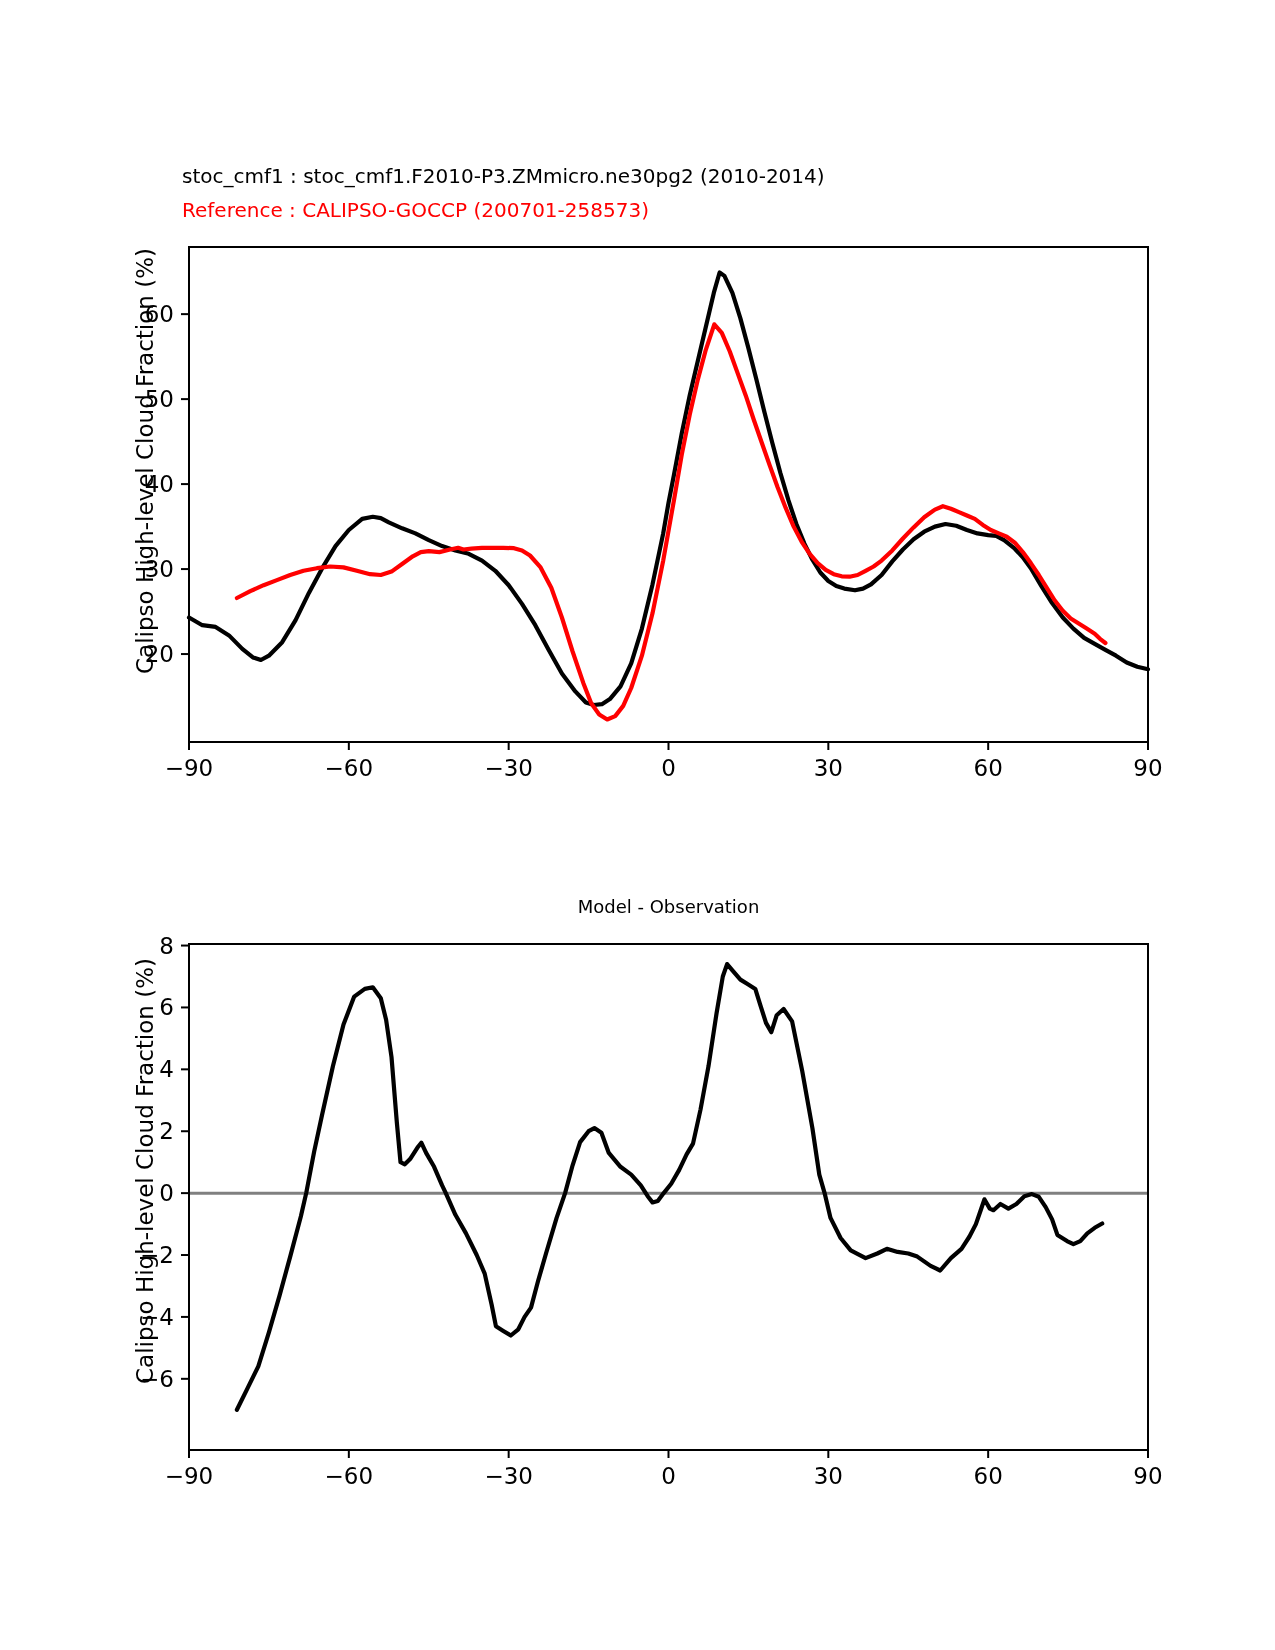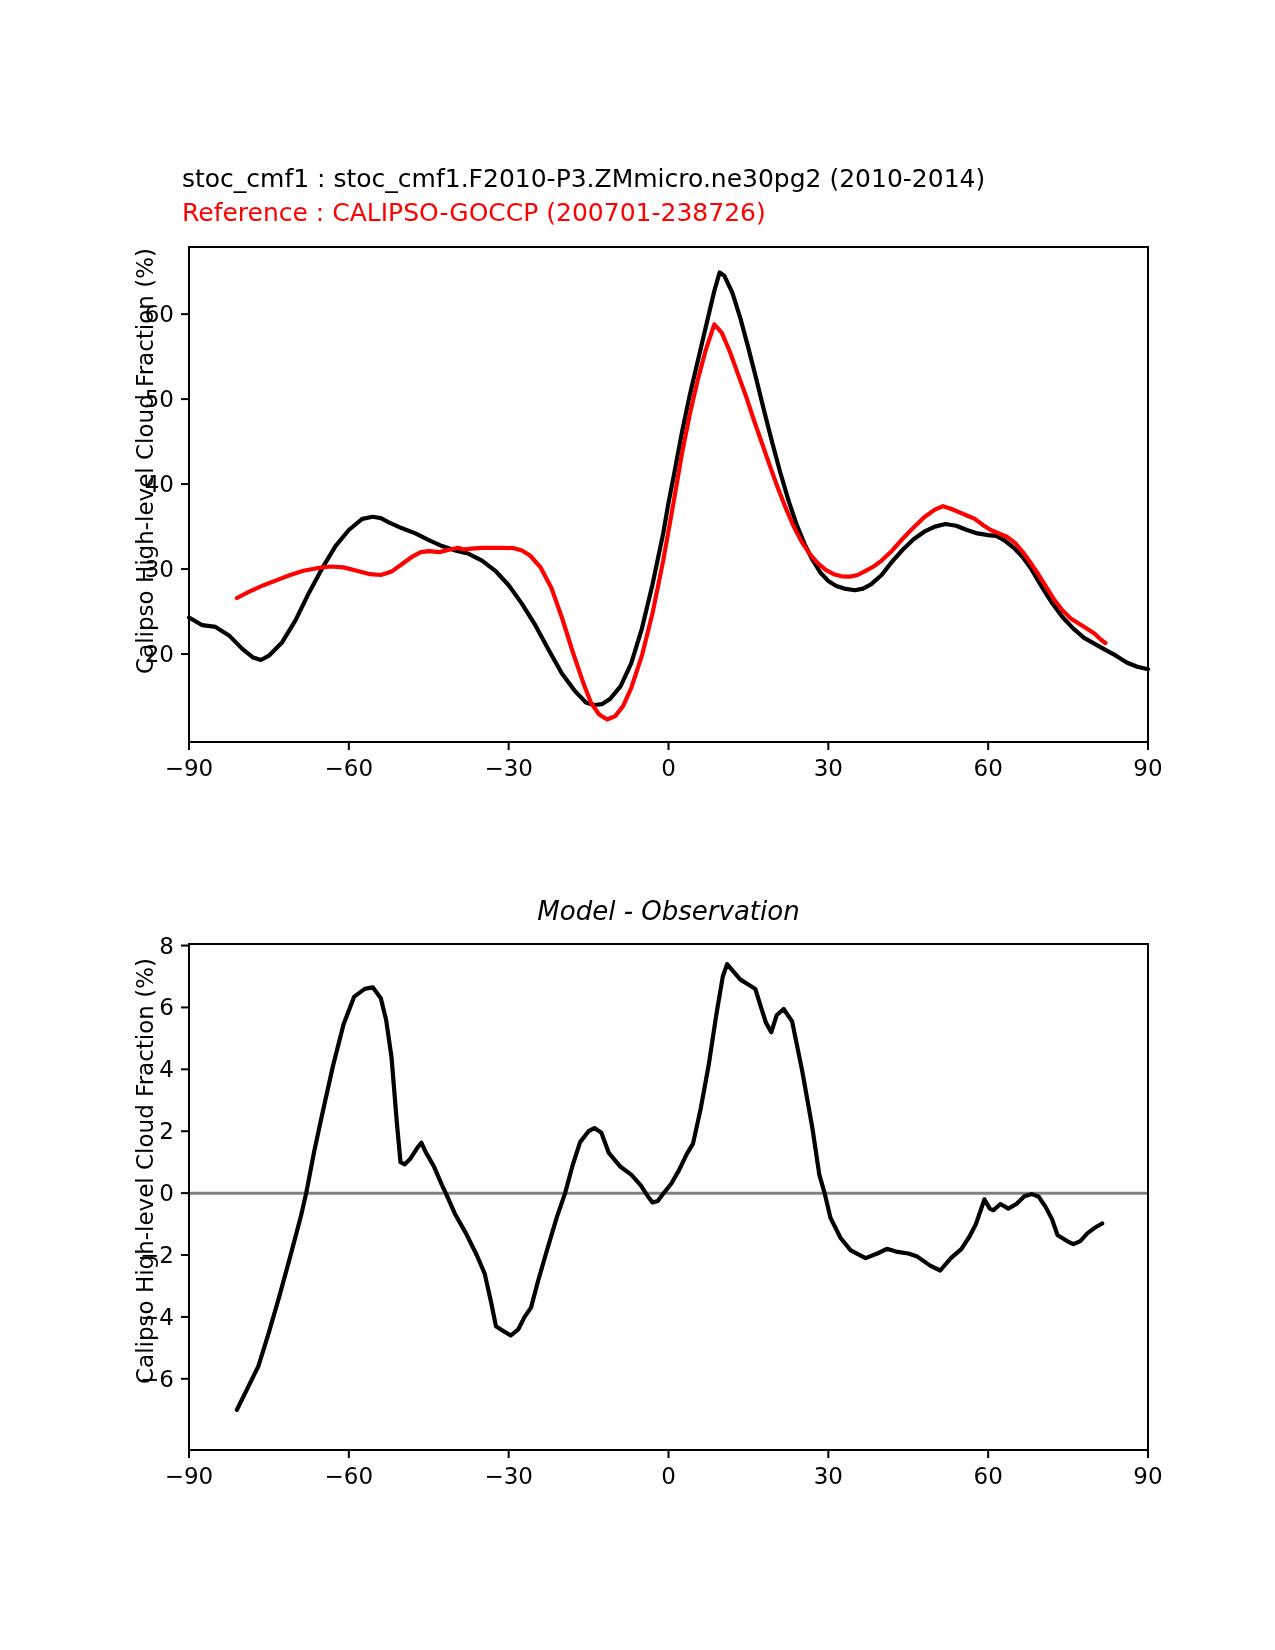--- a/index.html
+++ b/index.html
@@ -1,24 +1,24 @@
 <!DOCTYPE html>
 <html><head>
 <meta charset="utf-8">
 <style>
   html,body{margin:0;padding:0;background:#ffffff;}
   #canvas{position:relative;width:1275px;height:1650px;background:#ffffff;overflow:hidden;
           font-family:"DejaVu Sans","Liberation Sans",sans-serif;}
   .fig-title{position:absolute;left:0;top:70px;width:1212px;text-align:center;
              font-size:37px;color:#000;}
-  .legend-line{position:absolute;left:182px;font-size:25px;white-space:nowrap;}
+  .legend-line{position:absolute;left:182px;font-size:20px;white-space:nowrap;}
   .legend-model{top:164px;color:#000;}
   .legend-ref{top:198px;color:#ff0000;}
   .sub-title{position:absolute;left:189px;width:959px;top:896px;text-align:center;
-             font-size:26px;color:#000;font-style:italic;}
+             font-size:18px;color:#000;}
   .ylab{position:absolute;font-size:23px;color:#000;white-space:nowrap;
         transform:rotate(-90deg);transform-origin:left top;}
   .ylab-top{left:132px;top:674px;}
   .ylab-bot{left:132px;top:1384px;}
   svg{position:absolute;left:0;top:0;}
   text{font-family:"DejaVu Sans","Liberation Sans",sans-serif;}
 </style>
 </head>
 <body>
 
@@ -79,17 +79,17 @@
       <line x1="181" y1="1131.2354740061162" x2="189" y2="1131.2354740061162" stroke="#000000" stroke-width="2"></line>
       <text x="174" y="1139.2354740061162" text-anchor="end" font-size="23px" fill="#000000">2</text>
       <line x1="181" y1="1069.3394495412845" x2="189" y2="1069.3394495412845" stroke="#000000" stroke-width="2"></line>
       <text x="174" y="1077.3394495412845" text-anchor="end" font-size="23px" fill="#000000">4</text>
       <line x1="181" y1="1007.4434250764525" x2="189" y2="1007.4434250764525" stroke="#000000" stroke-width="2"></line>
       <text x="174" y="1015.4434250764525" text-anchor="end" font-size="23px" fill="#000000">6</text>
       <line x1="181" y1="945.5474006116208" x2="189" y2="945.5474006116208" stroke="#000000" stroke-width="2"></line>
       <text x="174" y="953.5474006116208" text-anchor="end" font-size="23px" fill="#000000">8</text>
     </svg>
   <div class="legend-line legend-model">stoc_cmf1 : stoc_cmf1.F2010-P3.ZMmicro.ne30pg2 (2010-2014)</div>
-  <div class="legend-line legend-ref">Reference : CALIPSO-GOCCP (200701-238726)</div>
+  <div class="legend-line legend-ref">Reference : CALIPSO-GOCCP (200701-258573)</div>
   <div class="sub-title">Model - Observation</div>
   <div class="ylab ylab-top">Calipso High-level Cloud Fraction (%)</div>
   <div class="ylab ylab-bot">Calipso High-level Cloud Fraction (%)</div>
 </div>
 
 </body></html>

